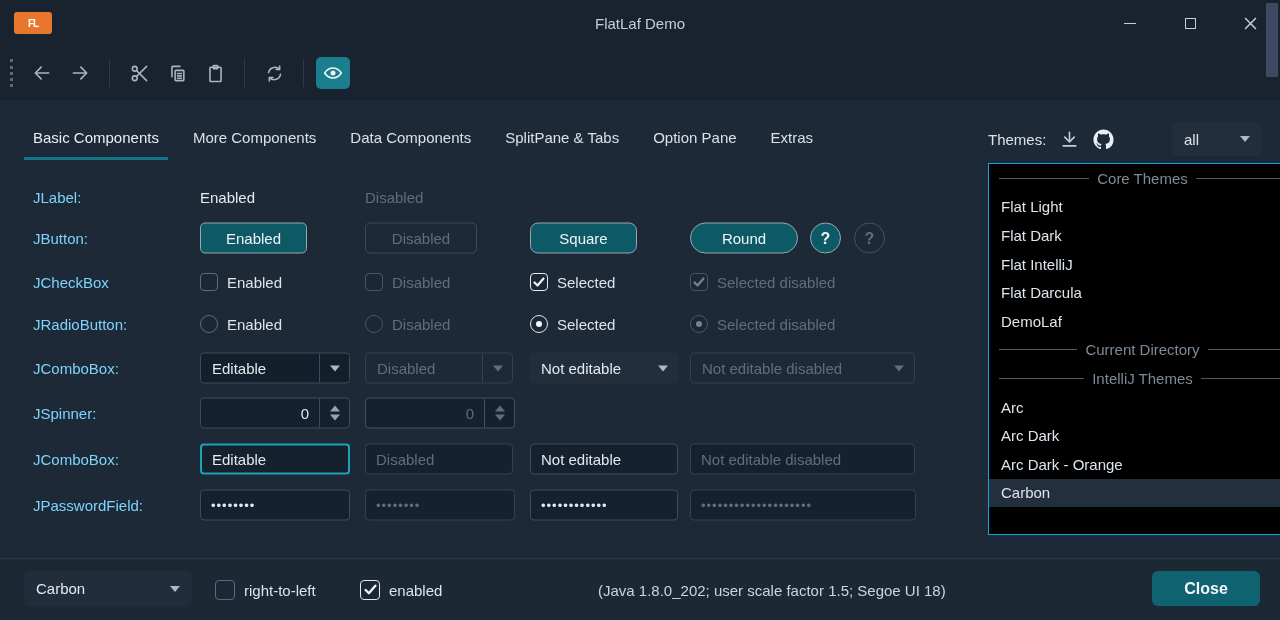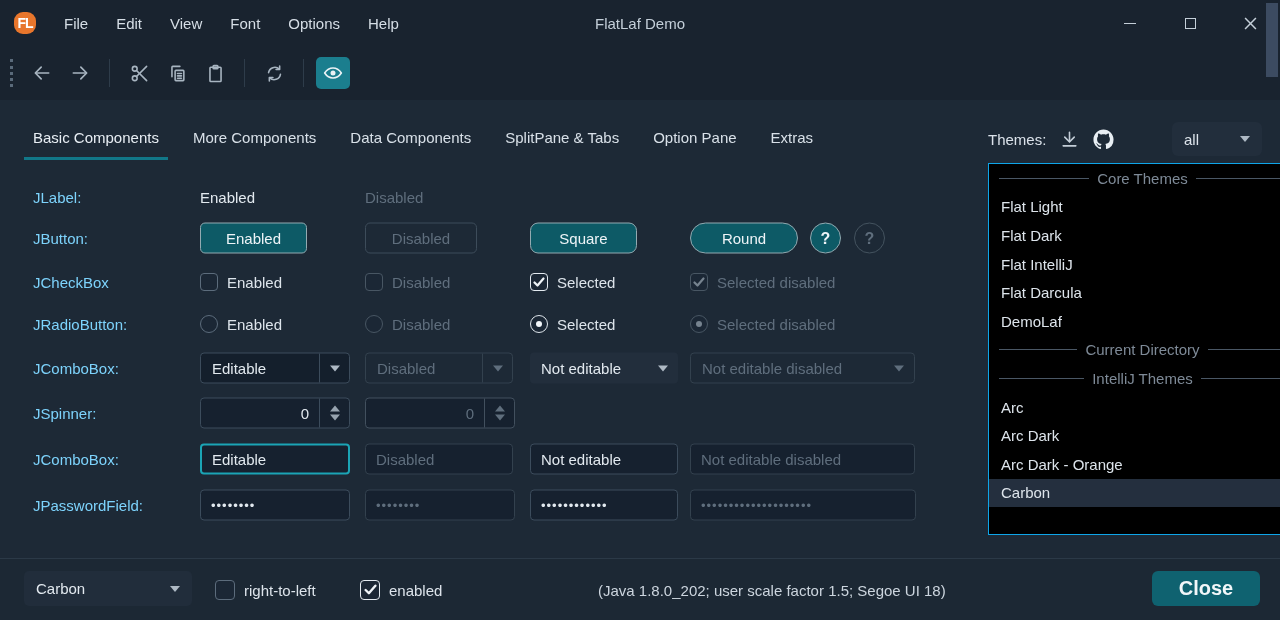--- a/index.html
+++ b/index.html
@@ -2,21 +2,21 @@
 <html><head>
 <meta charset="utf-8">
 <style>
   * { margin:0; padding:0; box-sizing:border-box; }
   html,body { width:1280px; height:620px; overflow:hidden; }
   body { font-family:"Liberation Sans","DejaVu Sans",sans-serif; background:#1d2936; color:#dde4eb; font-size:15px; }
   #win { position:relative; width:1280px; height:620px; background:#1d2936; }
 
   
   #titlebar { position:absolute; left:0; top:0; width:1280px; height:46px; background:#19232f; display:flex; align-items:center; }
-  #logo { position:absolute; left:14px; top:12px; width:22px; height:22px; background:#e8762c; border-radius:9px; color:#fff; font-weight:bold; font-size:14px; display:flex; align-items:center; justify-content:center; letter-spacing:-1px; }
+  #logo { position:absolute; left:14px; top:12px; width:38px; height:22px; background:#e8762c; border-radius:3px; color:#fff; font-weight:bold; font-size:10px; display:flex; align-items:center; justify-content:center; letter-spacing:-1px; }
   #menubar { position:absolute; left:50px; top:0; height:46px; display:flex; align-items:center; }
   .menu-item { padding:0 14px; color:#d6dee6; cursor:default; }
   #win-title { position:absolute; left:0; right:0; top:0; height:46px; display:flex; align-items:center; justify-content:center; color:#c4cfd9; pointer-events:none; }
   #win-controls { position:absolute; right:0; top:0; height:46px; display:flex; }
   .win-btn { width:60px; height:46px; display:flex; align-items:center; justify-content:center; color:#c4cfd9; }
   .min-glyph { width:12px; height:1px; background:#c4cfd9; display:block; }
   .max-glyph { width:11px; height:11px; border:1px solid #c4cfd9; display:block; }
 
   
   #toolbar { position:absolute; left:0; top:46px; width:1280px; height:54px; background:#19232f; display:flex; align-items:center; padding-left:10px; }
@@ -103,37 +103,29 @@
   .pw { letter-spacing:1px; font-size:13px; }
 
   
   #bottombar { position:absolute; left:0; top:558px; width:1280px; height:62px; background:#1c2834; border-top:1px solid #2b3947; }
   #laf-combo { position:absolute; left:24px; top:12px; width:168px; height:35px; background:#212d3b; border-radius:5px; display:flex; align-items:center; }
   #laf-combo .ctext { flex:1; padding:0 12px; color:#e2e9ef; }
   #laf-combo .cbtn { width:34px; display:flex; align-items:center; justify-content:center; }
   .bb-check { position:absolute; top:0; height:62px; display:flex; align-items:center; gap:9px; }
   .bb-check .cb { width:20px; height:20px; }
   #status-text { position:absolute; left:598px; top:0; height:62px; display:flex; align-items:center; color:#ccd5de; }
-  #close-btn { position:absolute; right:20px; top:12px; width:108px; height:35px; background:#0f6270; border:none; border-radius:6px; color:#f2f7f9; font-weight:bold; font-size:20px; display:flex; align-items:center; justify-content:center; }
+  #close-btn { position:absolute; right:20px; top:12px; width:108px; height:35px; background:#0f6270; border:none; border-radius:6px; color:#f2f7f9; font-weight:bold; font-size:16px; display:flex; align-items:center; justify-content:center; }
 </style>
 </head>
 <body>
 
 <div id="win">
 
   <div id="titlebar">
     <div id="logo">FL</div>
-    <div id="menubar">
-      <span class="menu-item">File</span>
-      <span class="menu-item">Edit</span>
-      <span class="menu-item">View</span>
-      <span class="menu-item">Font</span>
-      <span class="menu-item">Options</span>
-      <span class="menu-item">Help</span>
-    </div>
     <div id="win-title">FlatLaf Demo</div>
     <div id="win-controls">
       <div class="win-btn">
           <span class="min-glyph"></span>
         </div>
       <div class="win-btn">
           <span class="max-glyph"></span>
         </div>
       <div class="win-btn">
         <svg width="13" height="13" viewBox="0 0 12 12">

